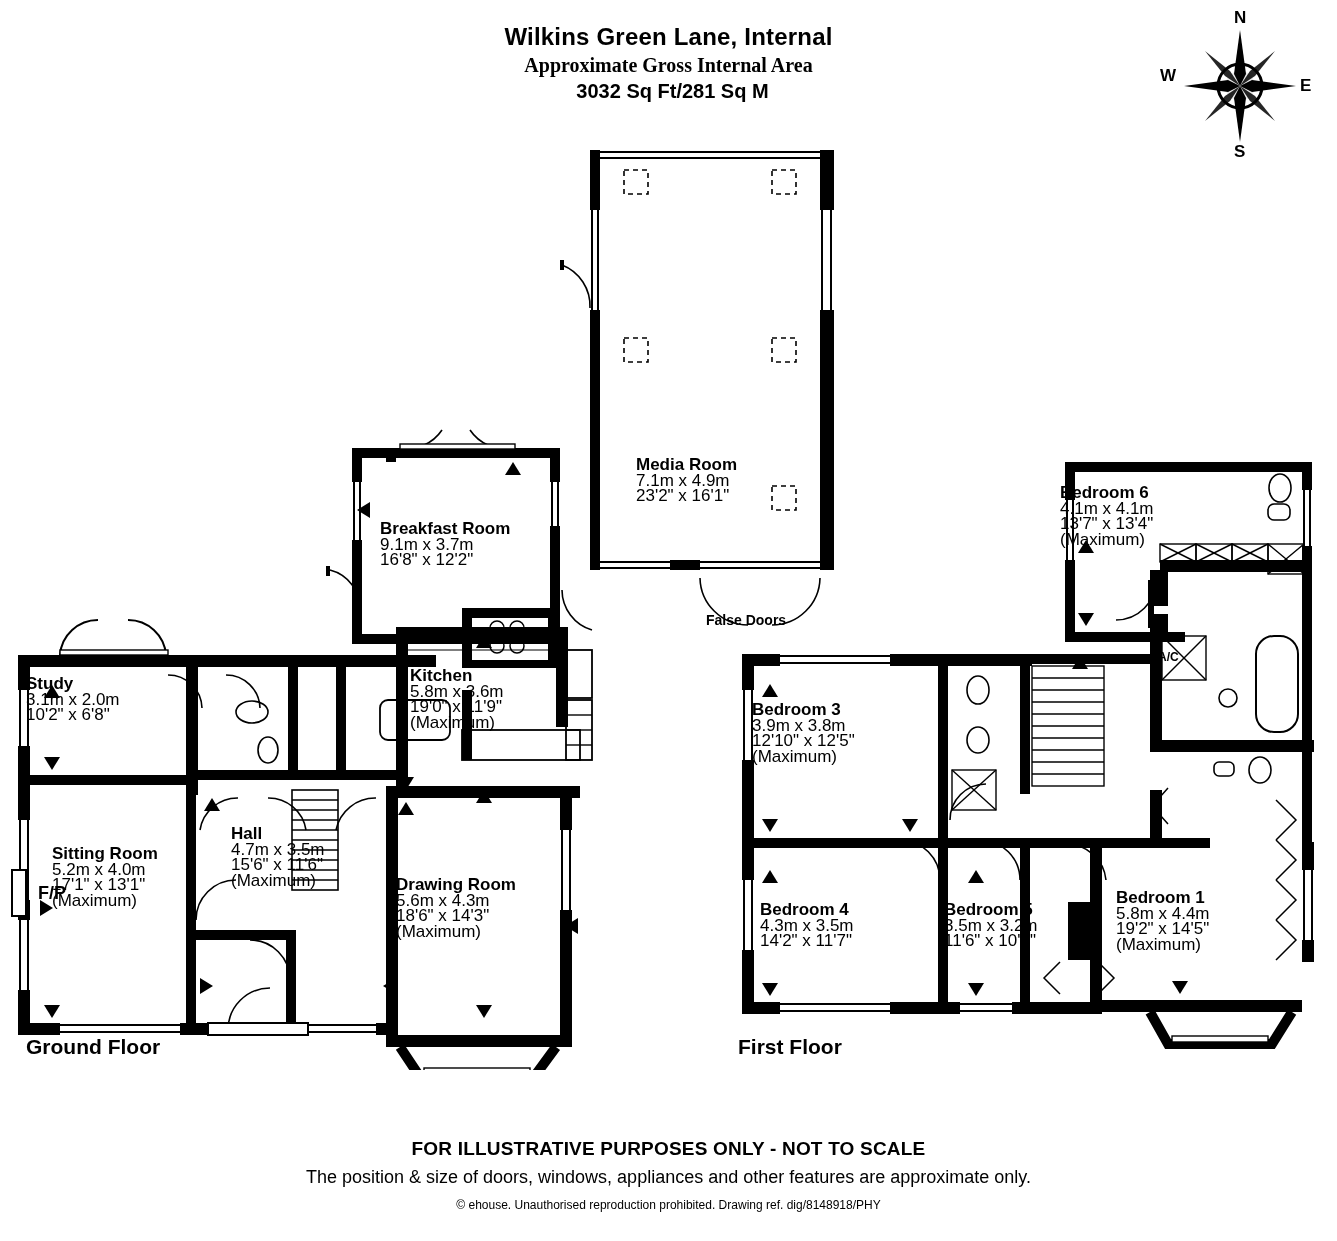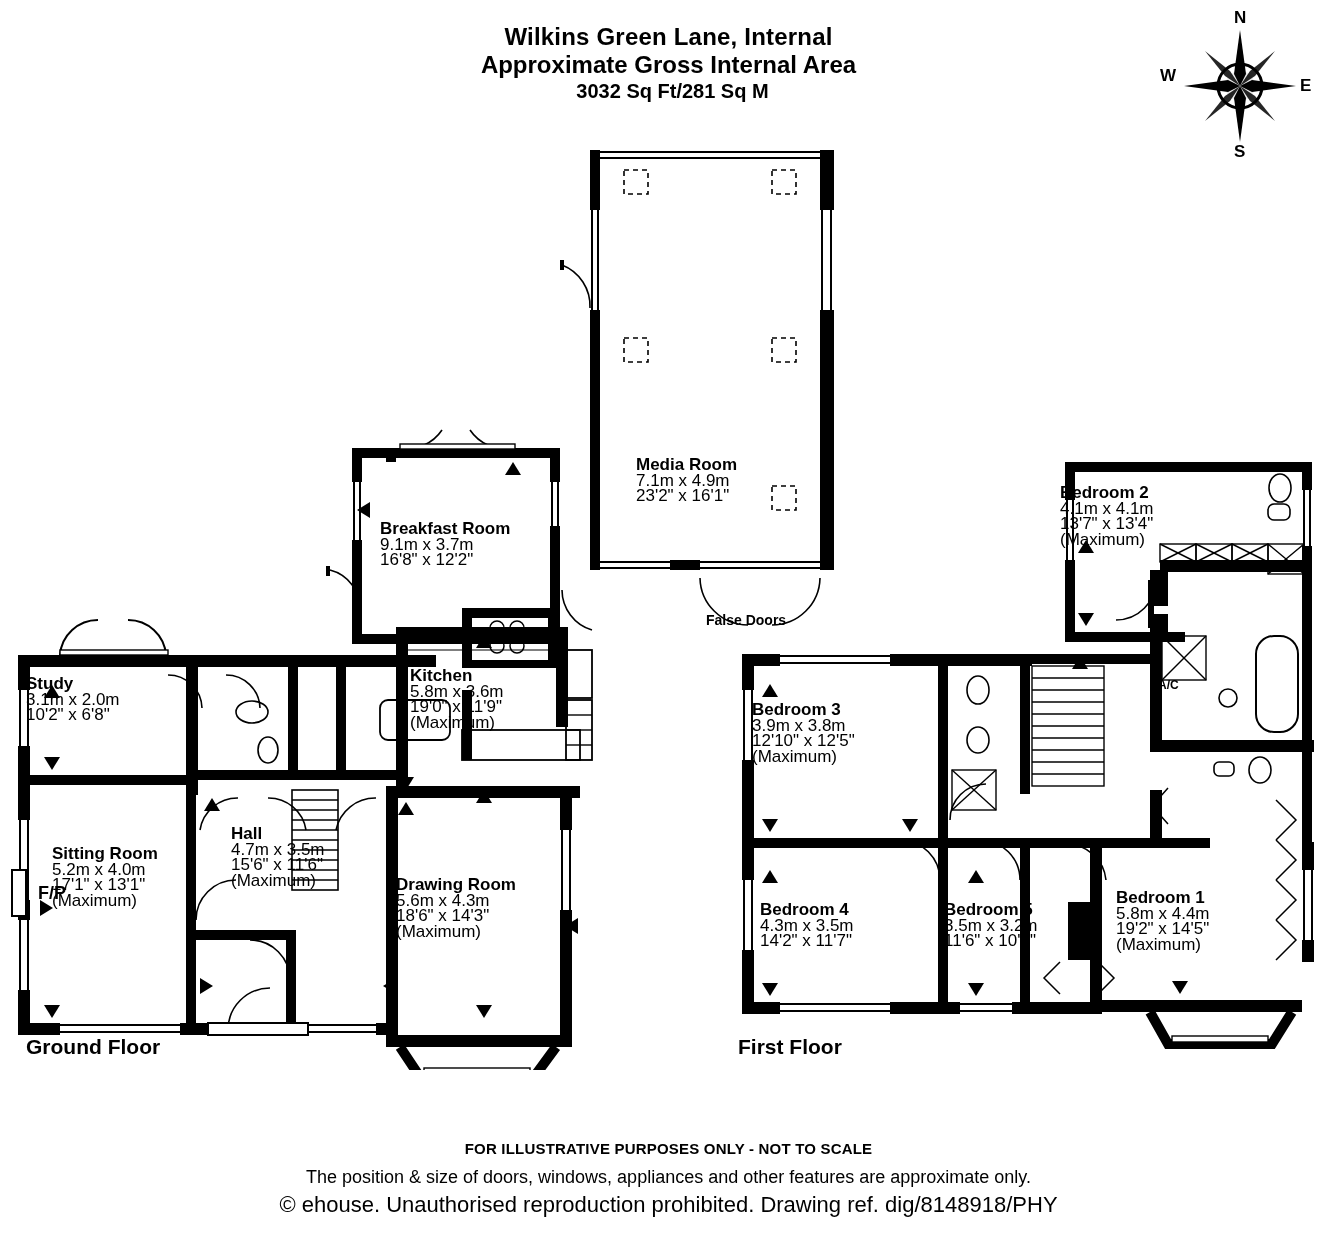--- a/index.html
+++ b/index.html
@@ -8,35 +8,35 @@
     background:#ffffff;
     font-family:"Liberation Sans", sans-serif;
     color:#000;
     position:relative;
     overflow:hidden;
   }
   .abs{position:absolute;}
   
   #header{left:0;top:22px;width:1337px;text-align:center;}
   #header .title{font-size:24px;font-weight:bold;letter-spacing:.2px;line-height:30px;}
-  #header .sub1{font-size:24px;font-weight:bold;line-height:26px;}
+  #header .sub1{font-size:20px;font-weight:bold;line-height:26px;font-family:Liberation Serif, serif;}
   #header .sub2{font-size:20px;font-weight:bold;line-height:26px;padding-left:8px;}
 
   
   #compass{left:1150px;top:8px;width:180px;height:160px;}
   #compass .lbl{position:absolute;font-size:17px;font-weight:bold;}
 
   
   .floor-caption{font-size:21px;font-weight:bold;}
 
   
   #footer{left:0;top:1135px;width:1337px;text-align:center;}
-  #footer .f1{font-size:15px;font-weight:bold;line-height:28px;letter-spacing:.2px;}
+  #footer .f1{font-size:19px;font-weight:bold;line-height:28px;letter-spacing:.2px;}
   #footer .f2{font-size:18px;line-height:28px;}
-  #footer .f3{font-size:22px;line-height:28px;}
+  #footer .f3{font-size:12px;line-height:28px;}
 
   
   .room{position:absolute;text-align:left;font-size:17px;line-height:15.5px;white-space:nowrap;}
   .room .nm{font-weight:bold;}
   .room .dim{}
   .tiny{position:absolute;font-size:12px;font-weight:bold;text-align:center;white-space:nowrap;}
   .fp{position:absolute;font-size:18px;font-weight:bold;}
   .falsedoors{position:absolute;font-size:14px;font-weight:bold;}
   svg{display:block;}
 </style>
@@ -443,27 +443,27 @@
       <polygon points="366,186 374,173 358,173"></polygon>
       <polygon points="460,554 468,541 452,541"></polygon>
       <polygon points="190,392 198,379 182,379"></polygon>
       <polygon points="360,216 368,229 352,229"></polygon>
     </g>
   </g>
 </svg>
 </div>
 
 <div class="room" style="left:1060px;top:485px;width:175px;">
-  <div class="nm">Bedroom 2</div>
+  <div class="nm">Bedroom 6</div>
   <div class="dim">4.1m x 4.1m</div>
   <div class="dim">13'7" x 13'4"</div>
   <div class="dim">(Maximum)</div>
 </div>
 
-<div class="tiny" style="left:1158px;top:678px;">A/C</div>
+<div class="tiny" style="left:1158px;top:650px;">A/C</div>
 
 <div class="room" style="left:752px;top:702px;width:175px;">
   <div class="nm">Bedroom 3</div>
   <div class="dim">3.9m x 3.8m</div>
   <div class="dim">12'10" x 12'5"</div>
   <div class="dim">(Maximum)</div>
 </div>
 
 <div class="room" style="left:760px;top:902px;width:160px;">
   <div class="nm">Bedroom 4</div>

